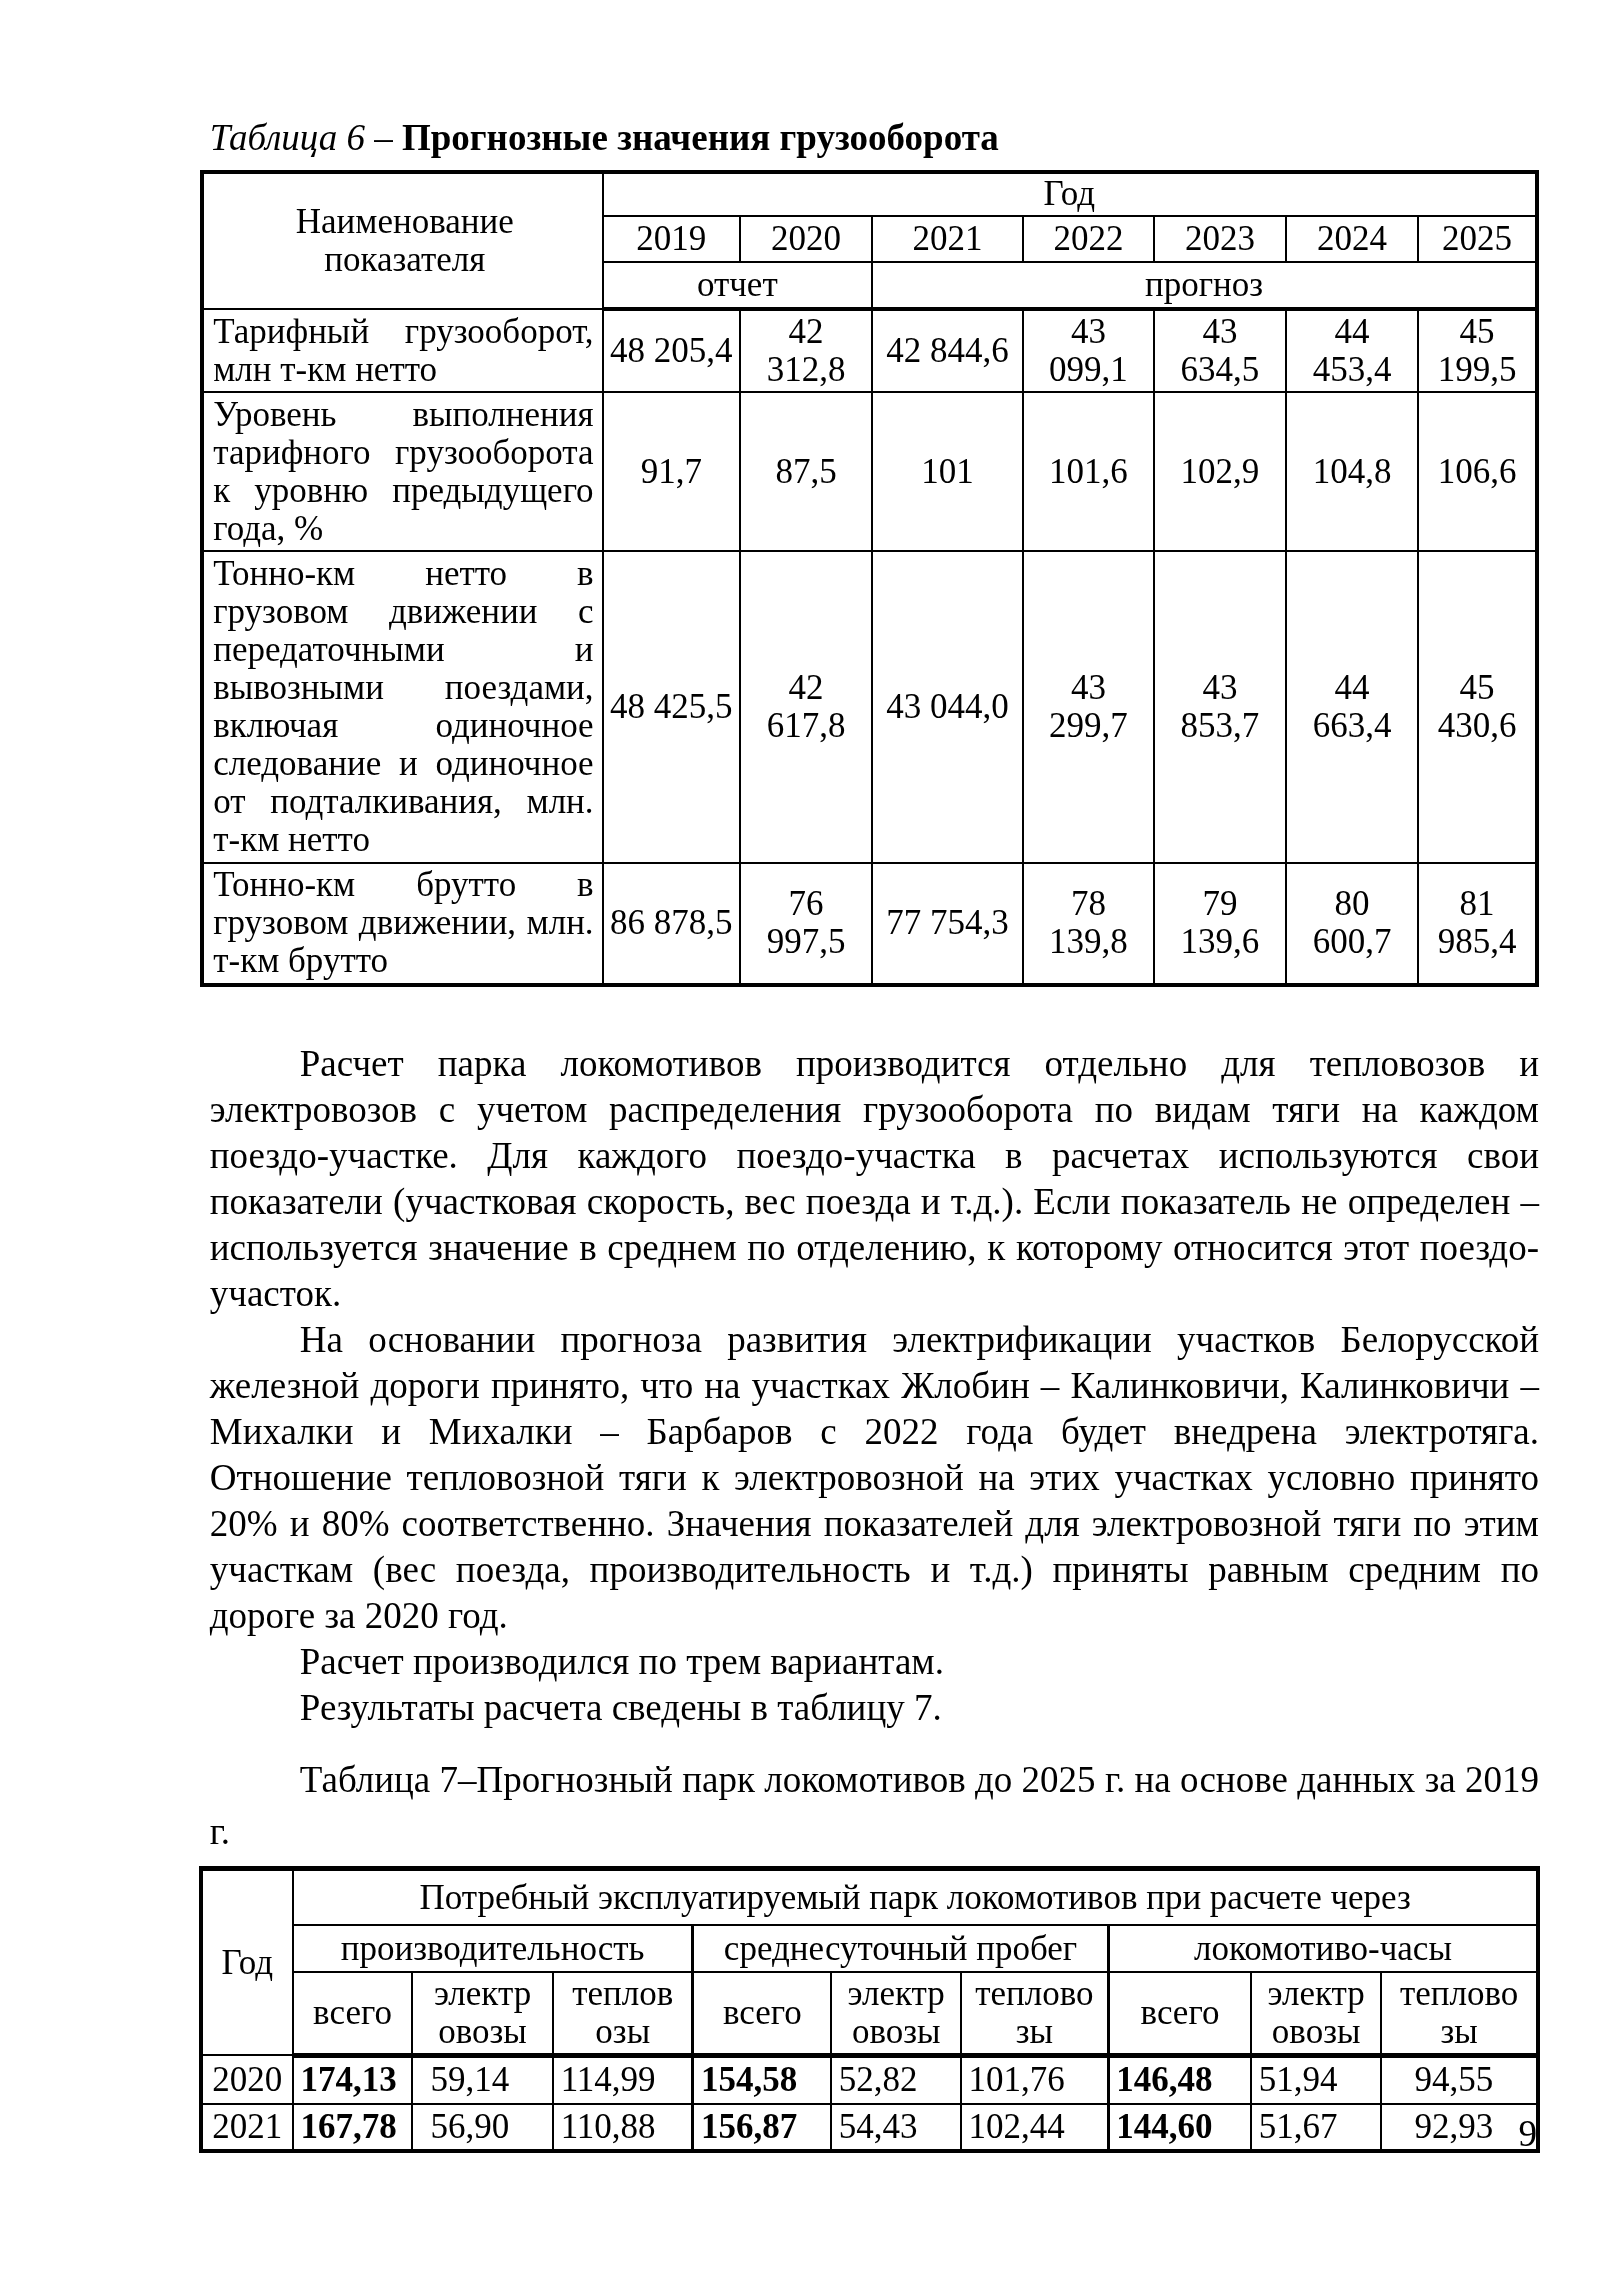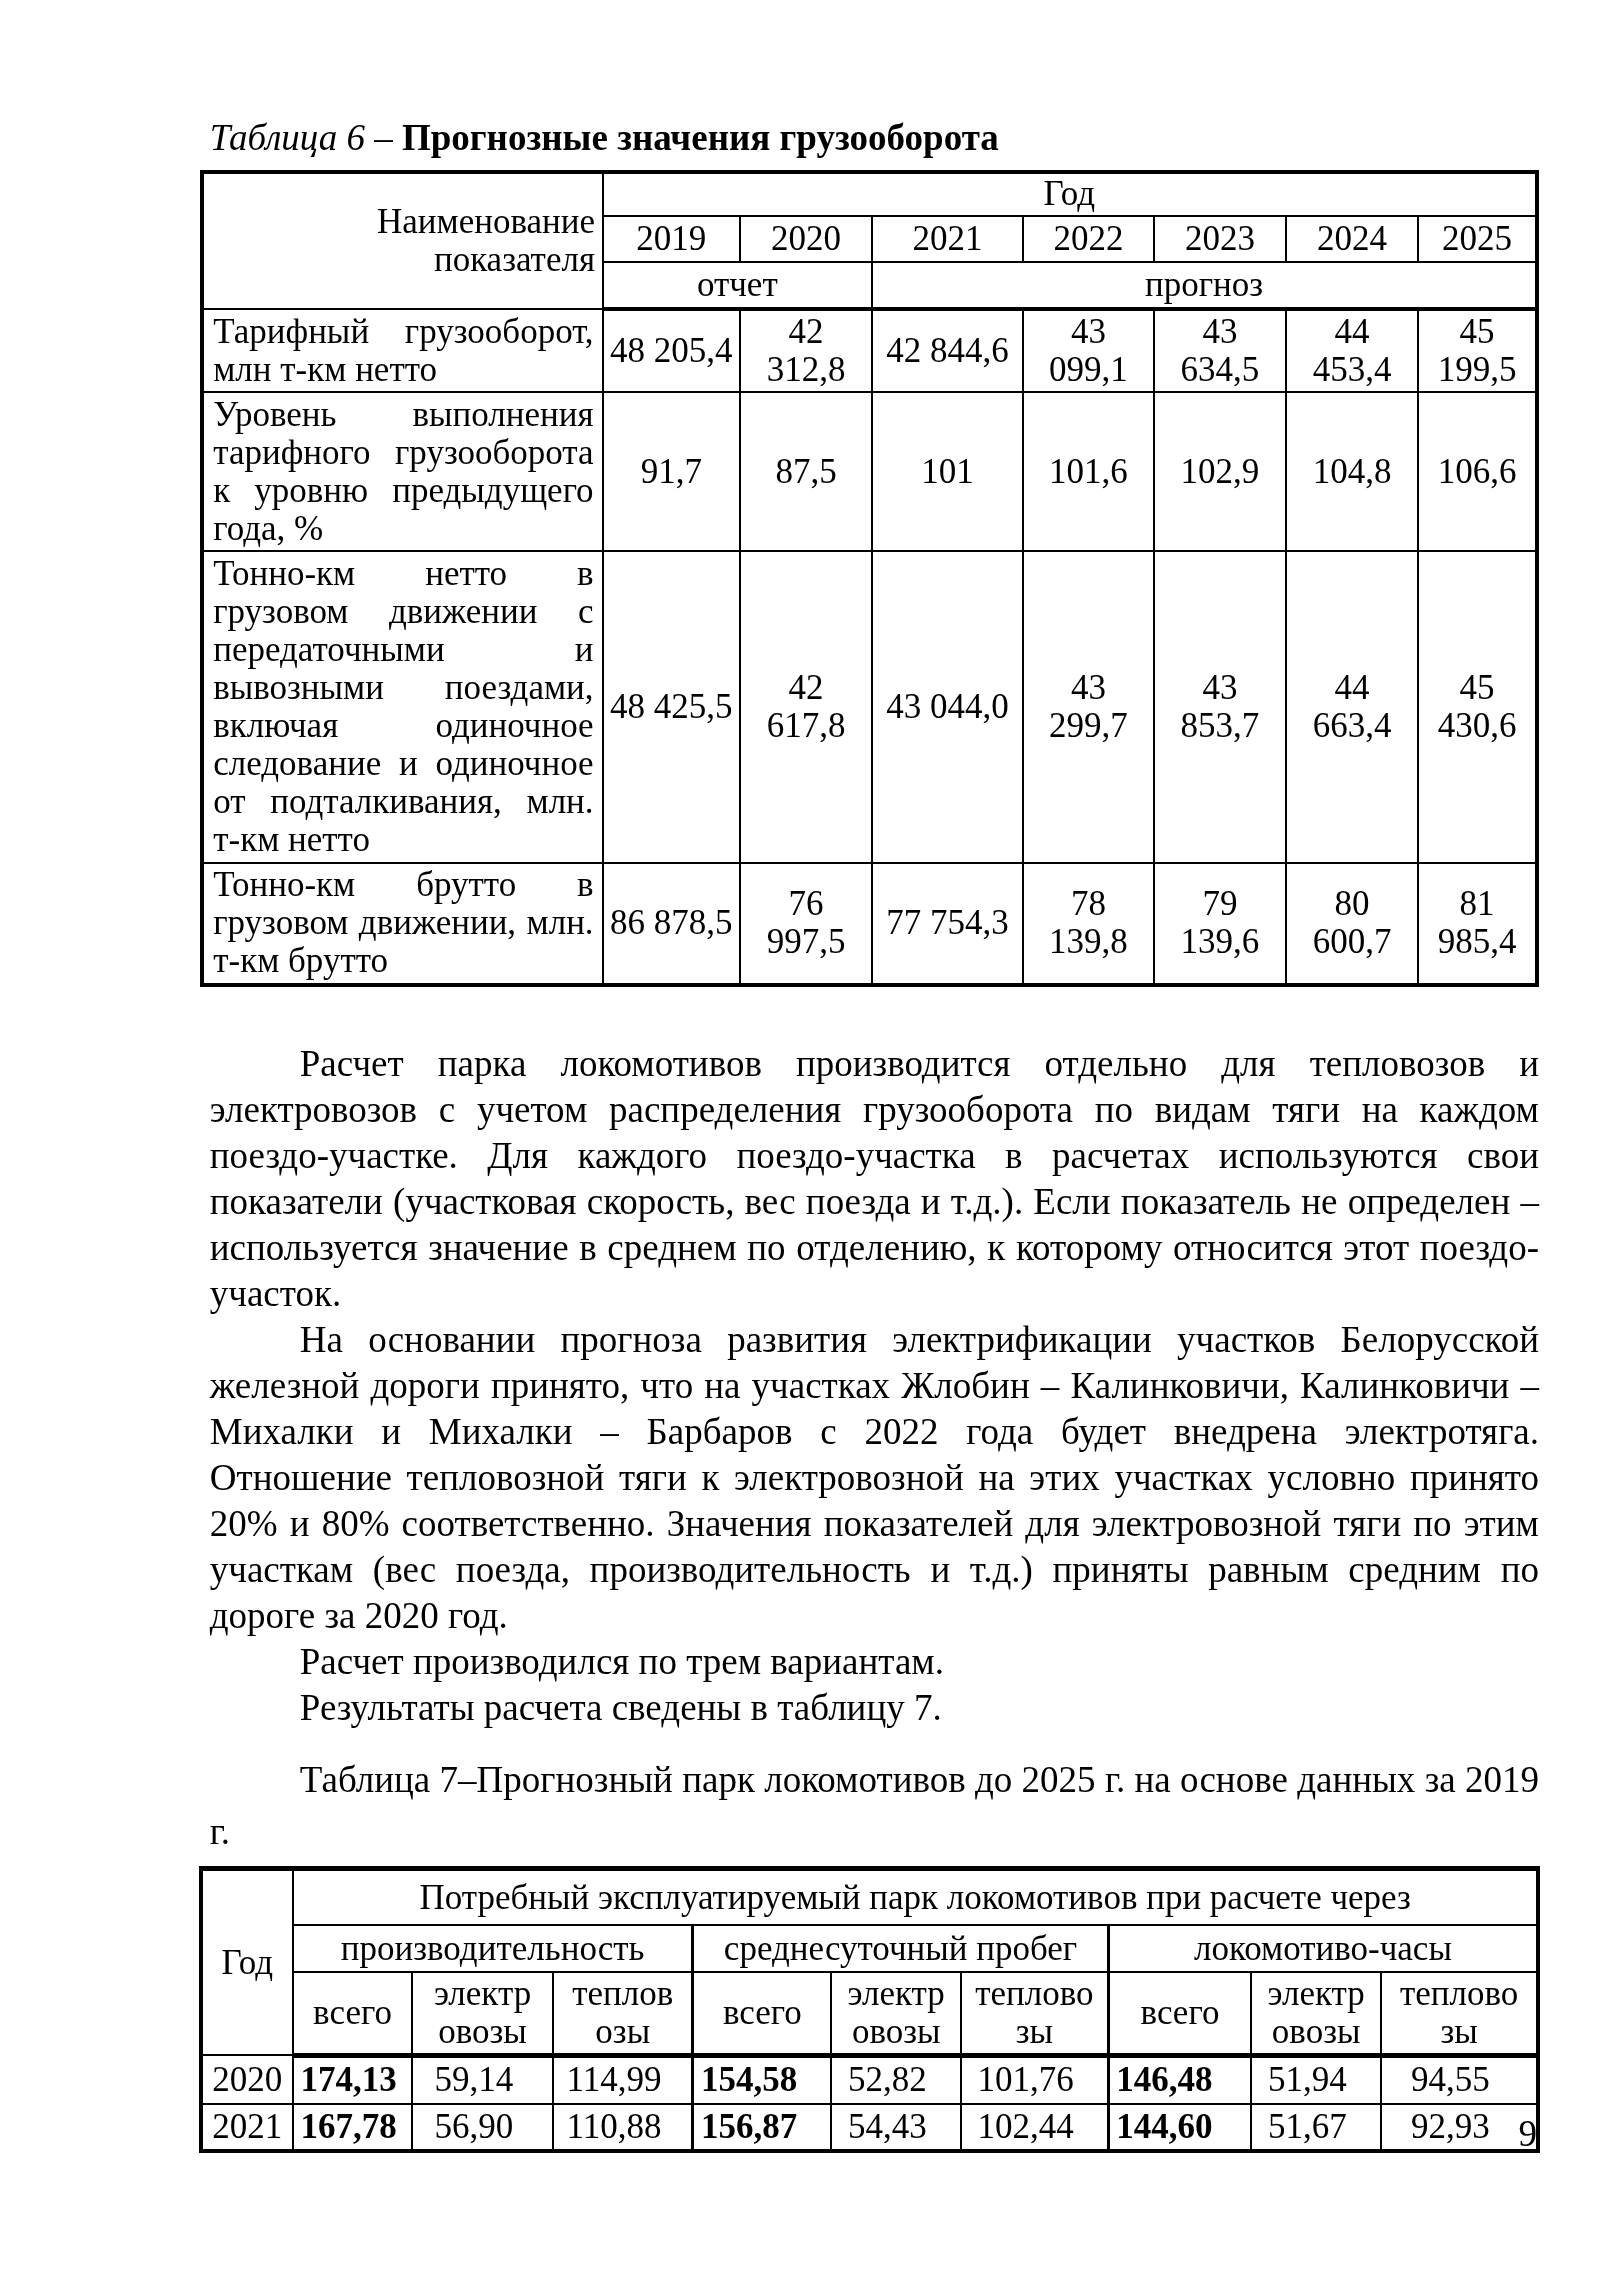--- a/index.html
+++ b/index.html
@@ -46,35 +46,35 @@
     text-align:center;
     overflow:hidden;
   }
   
   .table6{border:4.6px solid #000;}
   .table6 .rowlabel{
     text-align:justify;vertical-align:middle;
     padding:2.6px 7.9px 2.6px 9.2px;
   }
   .table6 .namecol{
-    text-align:right;vertical-align:middle;padding-left:10.5px;
+    text-align:center;vertical-align:middle;padding-left:10.5px;
   }
   .table6 .hr1 td{height:38px;}
   .table6 .hr2 td{height:42px;}
   .table6 .hr3 td{height:41px;border-bottom:4.6px solid #000;}
   
   .table7{border:4.6px solid #000;border-top:5.2px solid #000;margin-left:-1.3px;width:calc(100% + 2.6px);}
   .table7 .hr1 td{height:50px;}
   .table7 .hr2 td{height:43px;}
   .table7 .sub td{
     height:77px;white-space:pre-line;
     border-bottom:5.9px solid #000;
   }
   .table7 .datarow td{height:42px;}
-  .table7 .num{text-align:center;padding-right:24px;}
+  .table7 .num{text-align:right;padding-right:43px;}
   .table7 .tot{font-weight:bold;text-align:left;}
   .table7 .grp{border-left:3.9px solid #000;margin-top:27px;}
   
   .pageno{
     position:absolute;top:2112px;right:86px;
     font-size:37px;
   }
 </style>
 </head>
 <body>

